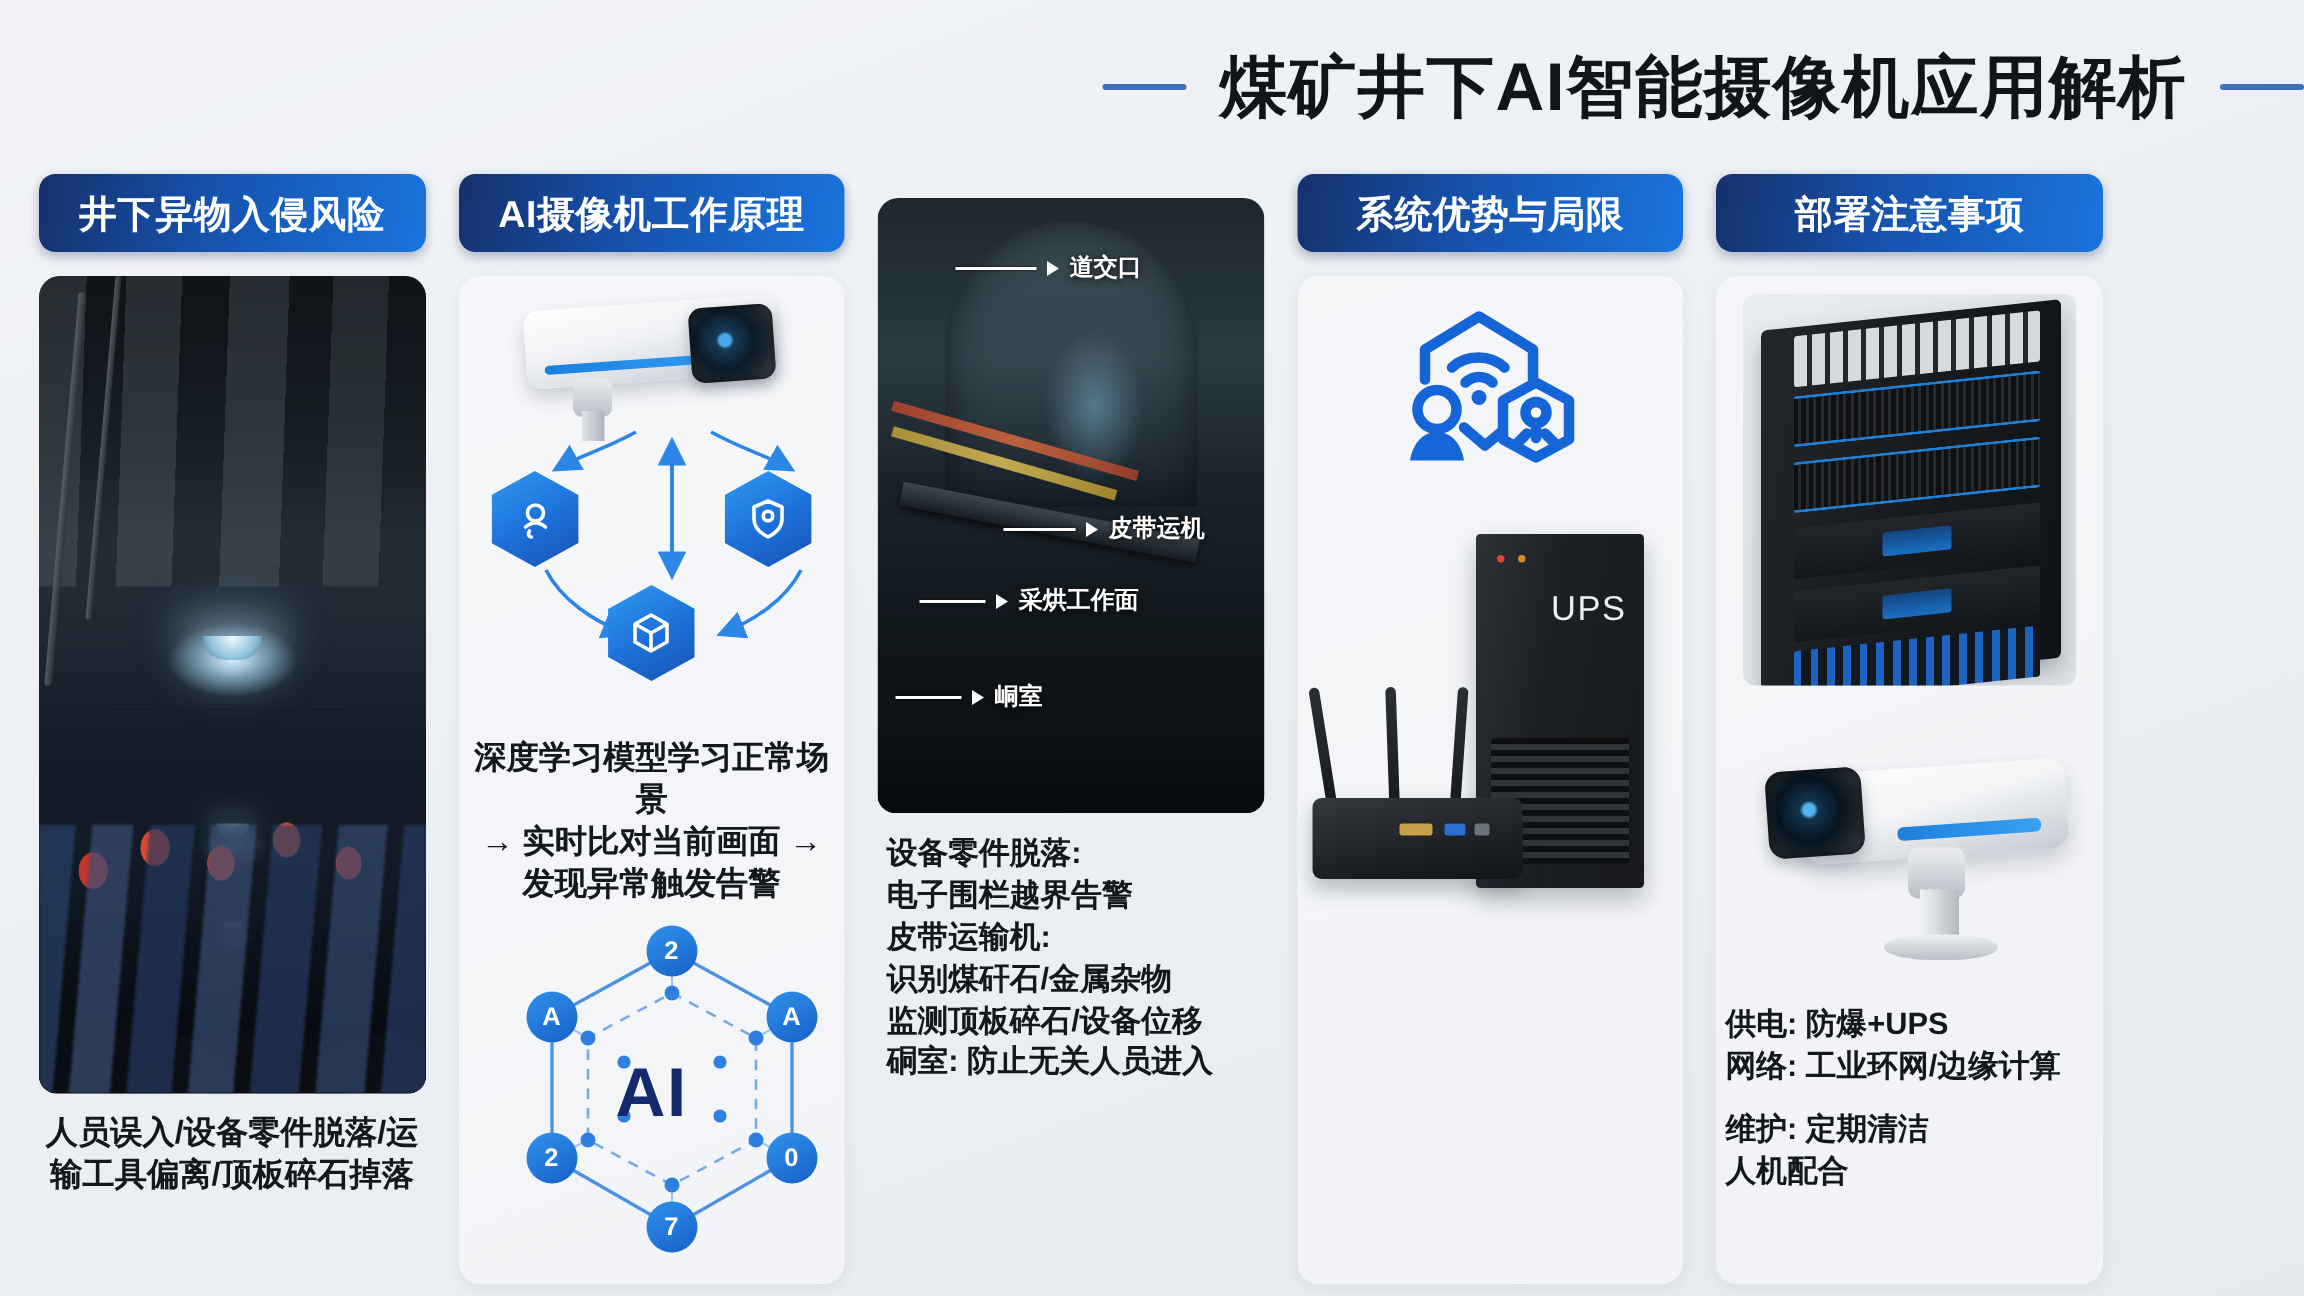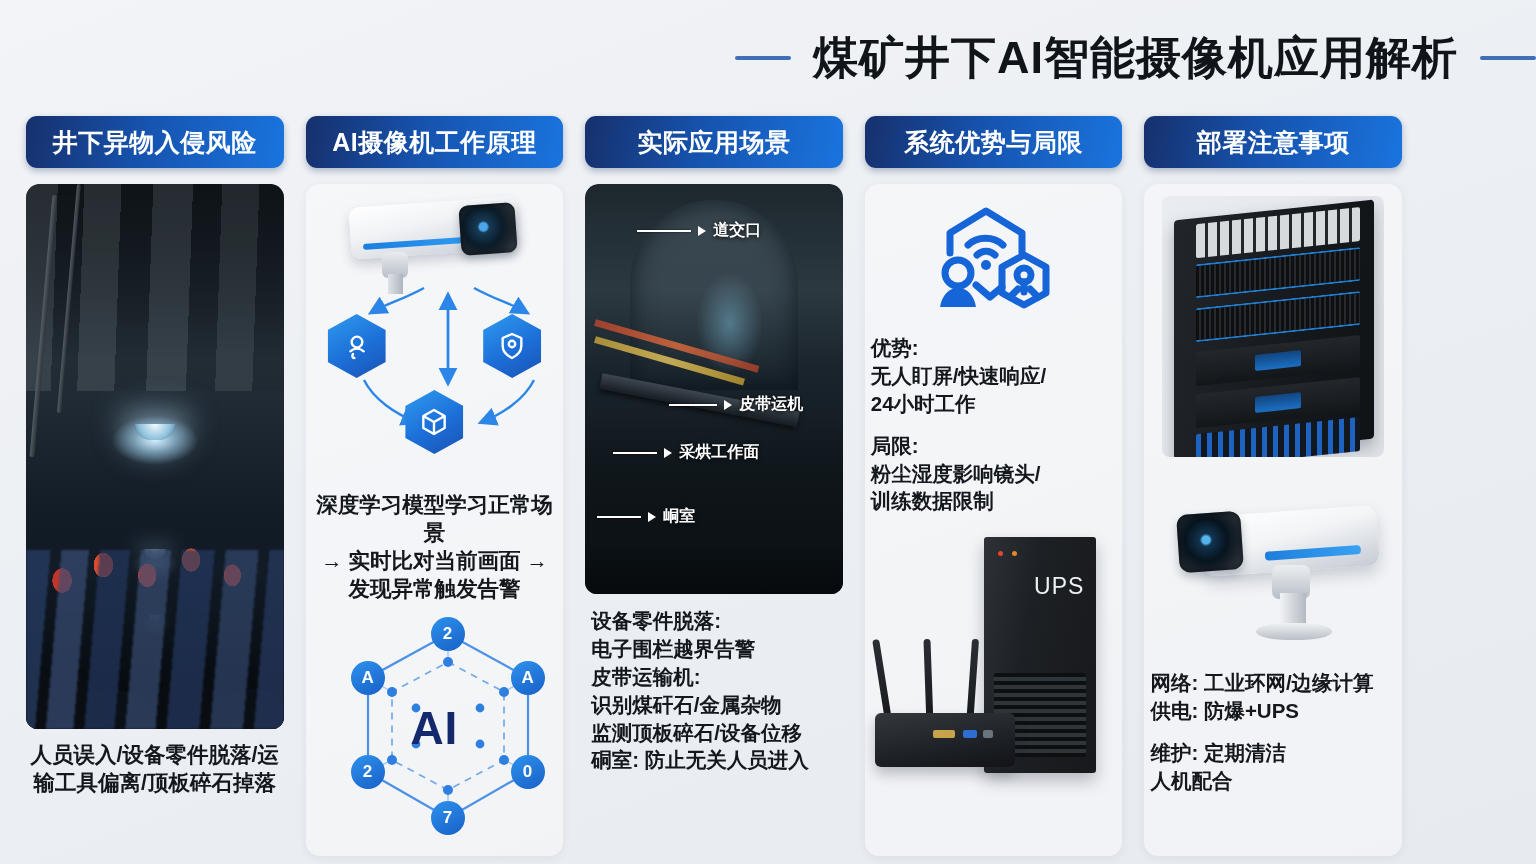--- a/index.html
+++ b/index.html
@@ -402,21 +402,20 @@
         <span class="node" style="left:222px;top:66px">A</span>
         <span class="node" style="left:62px;top:160px">2</span>
         <span class="node" style="left:222px;top:160px">0</span>
         <span class="node" style="left:142px;top:206px">7</span>
         <span class="ai-label">AI</span>
       </div>
     </div>
   </div>
 
   <div class="col">
-    <div class="col-header">实际应用场景</div>
     <div class="card plain">
       <div class="photo belt">
         <span class="belt-bg"></span>
         <span class="belt-arch"></span>
         <span class="belt-rail"></span>
         <span class="belt-rail belt-rail2"></span>
         <span class="belt-line"></span>
         <span class="belt-floor"></span>
 
         <span class="anno" style="left:52px;top:36px">
@@ -466,29 +465,20 @@
           <circle cx="58" cy="64" r="5" fill="#1565d8" stroke="none"></circle>
           <circle cx="30" cy="72" r="13"></circle>
           <path d="M12 106c2-12 9-19 18-19s16 7 18 19z" fill="#1565d8" stroke="none"></path>
           <path d="M48 84l14 12 12-10"></path>
           <path d="M96 54l22 12v26L96 104 74 92V66z"></path>
           <circle cx="96" cy="74" r="7"></circle>
           <path d="M96 81v10M90 88l-8 8M102 88l8 8"></path>
         </svg>
       </div>
 
-      <div class="body-txt c4-text">
-        <div>优势:</div>
-        <div>无人盯屏/快速响应/</div>
-        <div>24小时工作</div>
-        <div style="height:14px"></div>
-        <div>局限:</div>
-        <div>粉尘湿度影响镜头/</div>
-        <div>训练数据限制</div>
-      </div>
 
       <div class="ups-wrap">
         <span class="ups-tower">
           <span class="led red"></span>
           <span class="led amb"></span>
           <span class="ups-txt">UPS</span>
           <span class="vent"></span>
         </span>
         <span class="ant a1"></span>
         <span class="ant a2"></span>
@@ -520,22 +510,22 @@
 
       <div class="cam5">
         <span class="c5-body"></span>
         <span class="c5-lens"></span>
         <span class="c5-neck"></span>
         <span class="c5-pole"></span>
         <span class="c5-base"></span>
       </div>
 
       <div class="body-txt c5-text">
+        <div>供电: 防爆+UPS</div>
         <div>网络: 工业环网/边缘计算</div>
-        <div>供电: 防爆+UPS</div>
         <div style="height:14px"></div>
         <div>维护: 定期清洁</div>
         <div>人机配合</div>
       </div>
     </div>
   </div>
 
 </div>
 
 </body></html>

